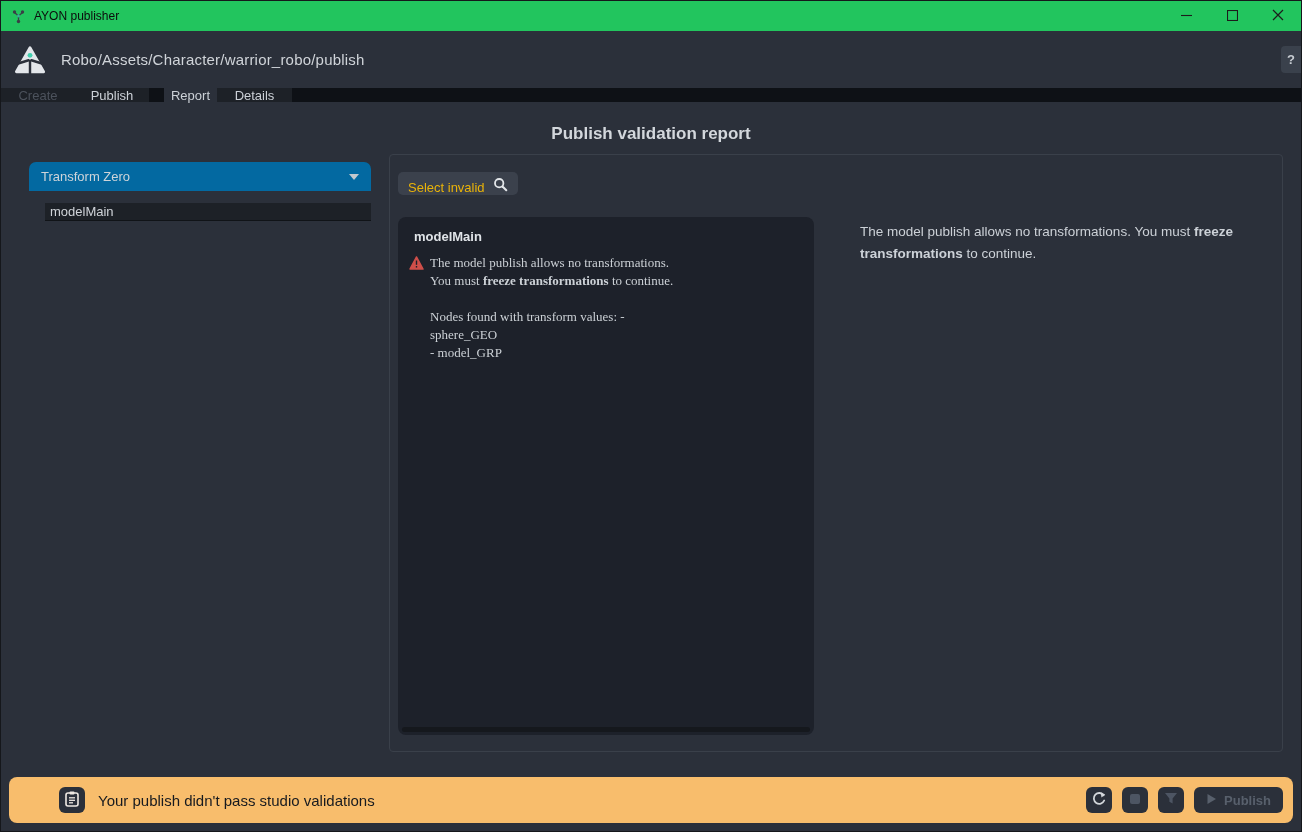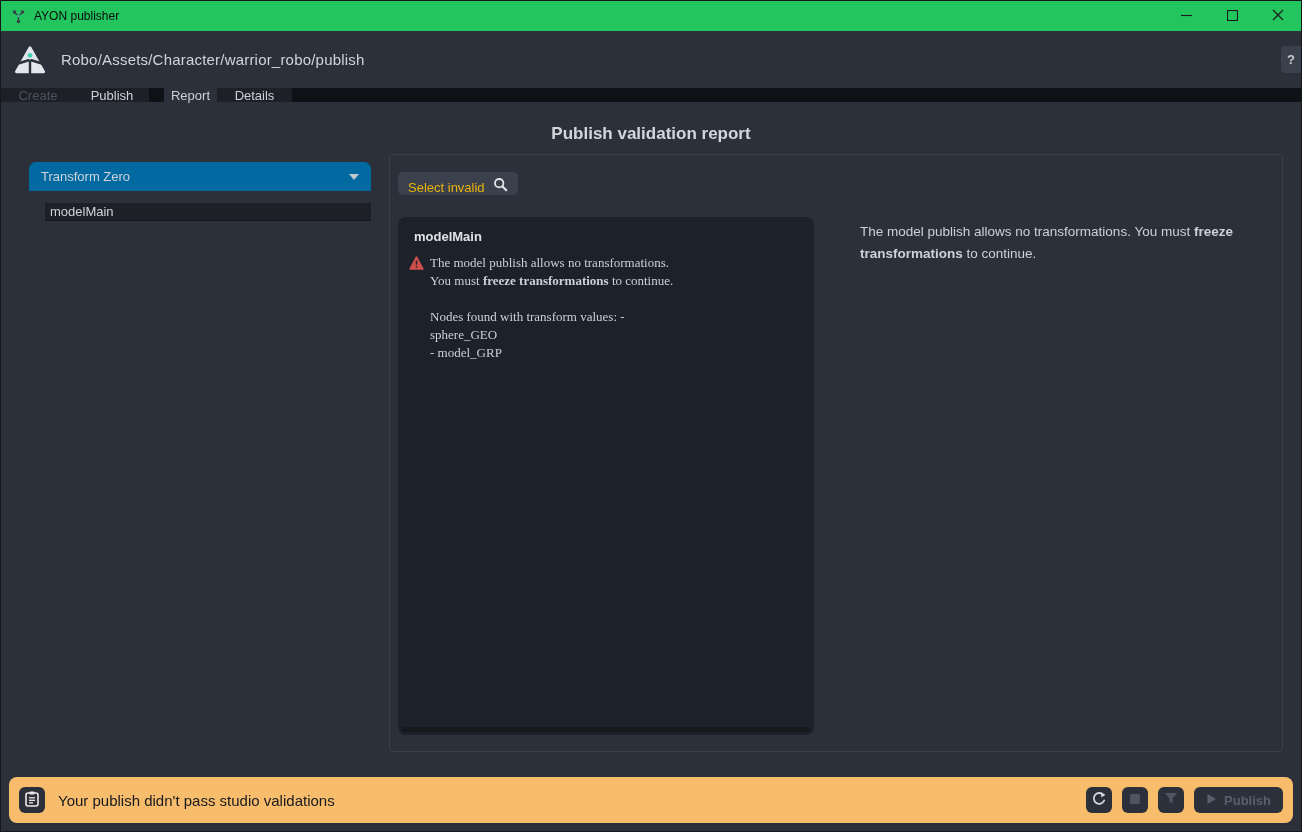--- a/index.html
+++ b/index.html
@@ -55,21 +55,21 @@
   .card-text{font-family:Liberation Serif, serif;font-size:13px;
     line-height:18px;color:#ccd1d6;white-space:pre-wrap;}
   .card-text b{font-weight:bold;}
   .card-scrollbar{position:absolute;left:4px;right:4px;bottom:3px;height:5px;
     background:#15181d;border-radius:3px;}
   .error-detail{position:absolute;left:470px;top:66px;width:400px;font-size:13.5px;
     line-height:22px;color:#ccd1d7;}
   .error-detail b{font-weight:bold;}
   
   .footer{position:absolute;left:8px;right:8px;bottom:8px;height:46px;background:#f8bd6c;
-    border-radius:8px;display:flex;align-items:center;}
+    border-radius:8px;display:flex;align-items:center;padding-left:40px;}
   .report-btn{width:26px;height:26px;margin-left:10px;background:#2b303a;border:none;
     border-radius:6px;display:flex;align-items:center;justify-content:center;}
   .footer-msg{margin-left:13px;font-size:15px;color:#171a1f;}
   .footer-actions{margin-left:auto;margin-right:10px;display:flex;align-items:center;gap:10px;}
   .icon-btn{width:26px;height:26px;background:#2b303a;border:none;border-radius:6px;
     display:flex;align-items:center;justify-content:center;}
   .publish-btn{height:26px;background:#2b303a;border:none;border-radius:6px;display:flex;
     align-items:center;gap:7px;padding:0 12px;color:#58606c;font-size:13px;font-weight:bold;
     font-family:inherit;}
 </style>

